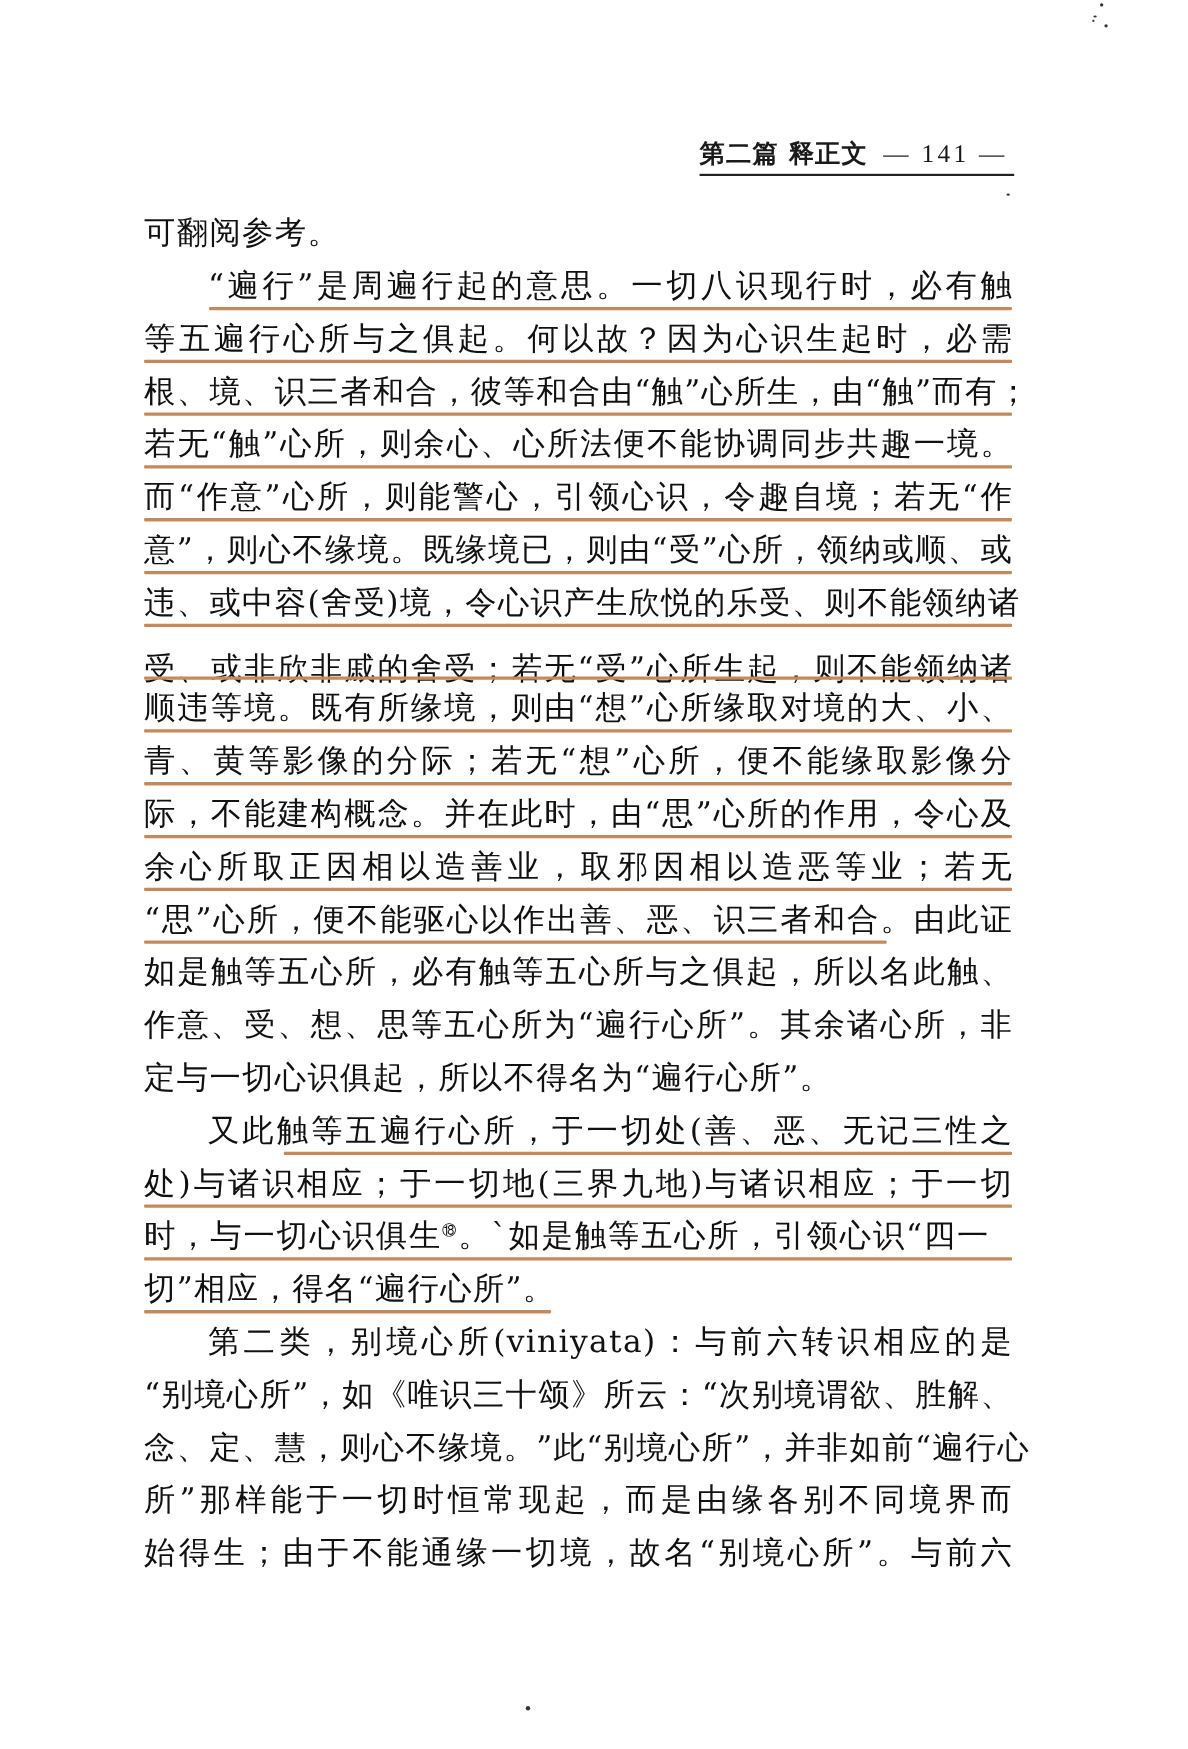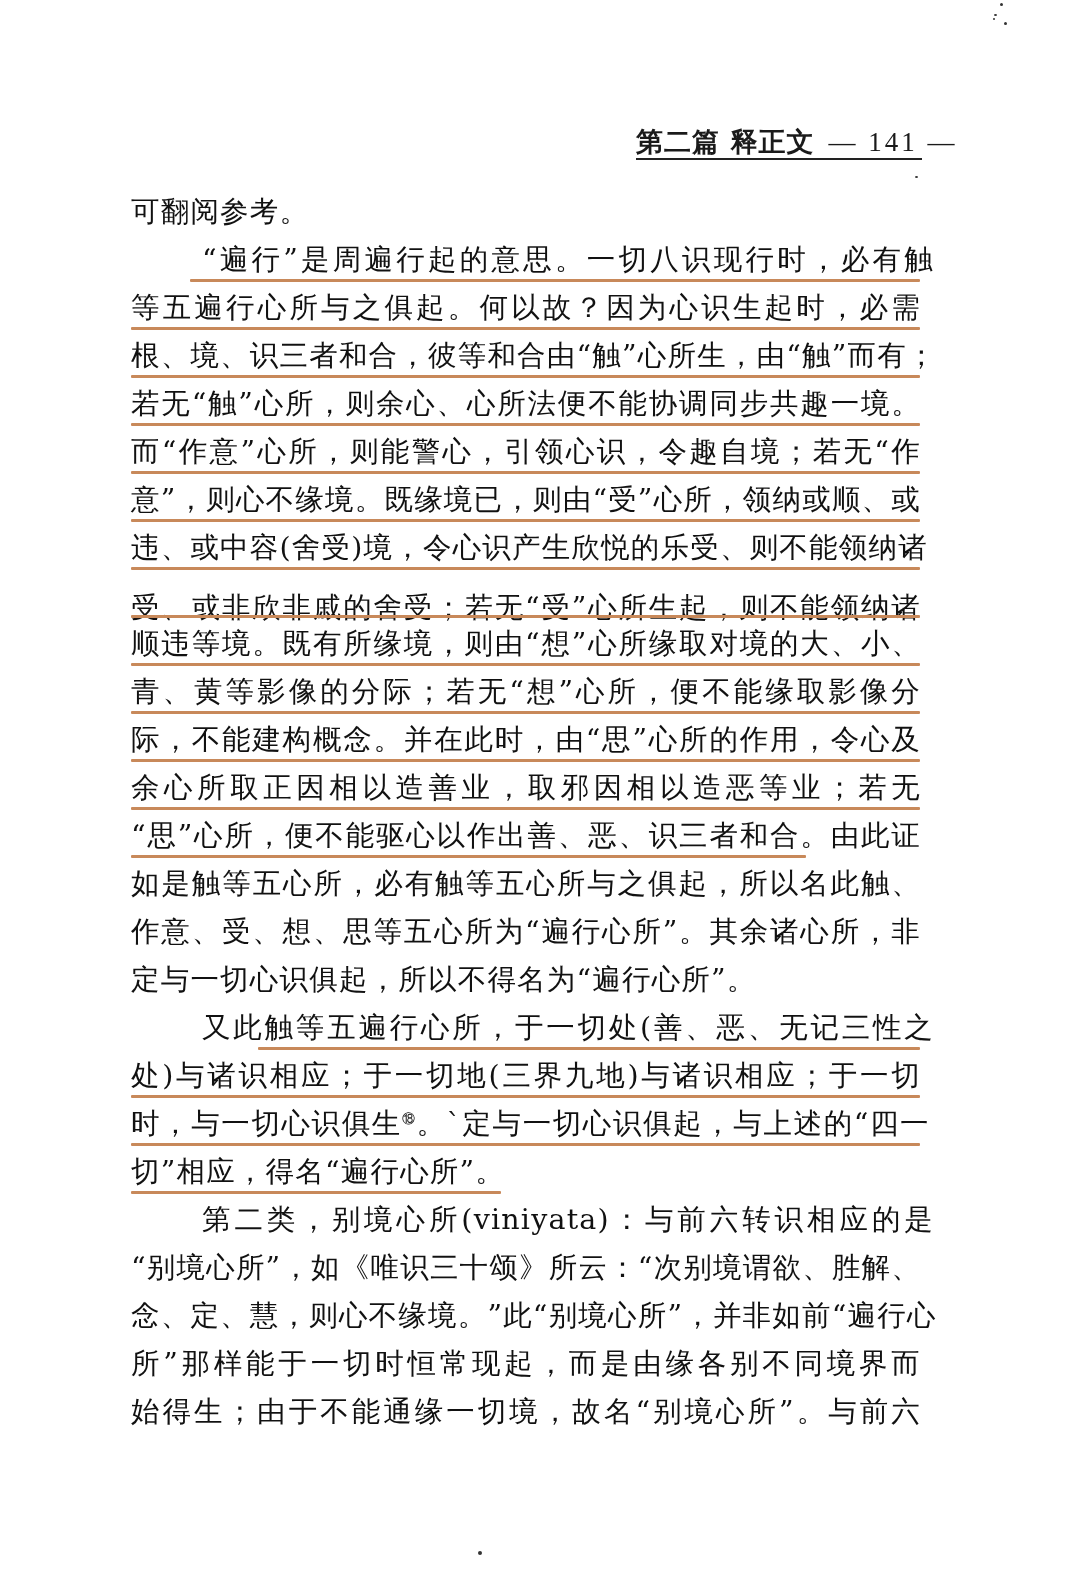--- a/index.html
+++ b/index.html
@@ -1,22 +1,22 @@
 <!DOCTYPE html>
 <html><head>
 <meta charset="utf-8">
 <style>
   html, body { margin: 0; padding: 0; background: #ffffff; }
   body { width: 1080px; height: 1590px; position: relative; overflow: hidden; font-family: "DejaVu Serif", "Liberation Serif", serif; color: #111; }
-  .header { position: absolute; left: 636px; top: 124px; width: 284px; height: 32px; font-family: "DejaVu Sans", "Liberation Sans", sans-serif; font-size: 27px; font-weight: bold; letter-spacing: 1px; white-space: nowrap; color: #1a1a1a; }
+  .header { position: absolute; left: 636px; top: 124px; width: 284px; height: 32px; font-family: "DejaVu Sans", "Liberation Sans", sans-serif; font-size: 23px; font-weight: bold; letter-spacing: 1px; white-space: nowrap; color: #1a1a1a; }
   .header .pg { font-family: "Liberation Serif", serif; font-weight: normal; margin-left: 14px; letter-spacing: 3px; }
   .header-rule { position: absolute; left: 636px; top: 158px; width: 286px; height: 2px; background: #222; }
   .line { position: absolute; left: 131px; width: 790px; height: 40px; font-size: 28.5px; line-height: 40px; white-space: nowrap; letter-spacing: 1.2px; text-align: justify; text-align-last: justify; }
   .line.short { text-align: left; text-align-last: left; }
-  .line.indent { left: 189px; width: 732px; margin-left: 13px; }
+  .line.indent { left: 189px; width: 732px; }
   .ul { position: absolute; height: 3px; background: #c8895a; border-radius: 1px; }
   .speck { position: absolute; background: #333; border-radius: 50%; }
   .fn { font-size: 13px; vertical-align: super; line-height: 0; }
 </style>
 </head>
 <body>
 
 <div class="header">
   <span>第二篇 释正文</span><span class="pg">— 141 —</span>
 </div>
@@ -35,21 +35,21 @@
   <div class="line" style="top:624px">顺违等境。既有所缘境，则由“想”心所缘取对境的大、小、</div>
   <div class="line" style="top:672px">青、黄等影像的分际；若无“想”心所，便不能缘取影像分</div>
   <div class="line" style="top:720px">际，不能建构概念。并在此时，由“思”心所的作用，令心及</div>
   <div class="line" style="top:768px">余心所取正因相以造善业，取邪因相以造恶等业；若无</div>
   <div class="line" style="top:816px">“思”心所，便不能驱心以作出善、恶、识三者和合。由此证</div>
   <div class="line" style="top:864px">如是触等五心所，必有触等五心所与之俱起，所以名此触、</div>
   <div class="line" style="top:912px">作意、受、想、思等五心所为“遍行心所”。其余诸心所，非</div>
   <div class="line short" style="top:960px">定与一切心识俱起，所以不得名为“遍行心所”。</div>
   <div class="line indent" style="top:1008px">又此触等五遍行心所，于一切处(善、恶、无记三性之</div>
   <div class="line" style="top:1056px">处)与诸识相应；于一切地(三界九地)与诸识相应；于一切</div>
-  <div class="line short" style="top:1104px; letter-spacing:1.6px"><span>时，与一切心识俱生</span><span class="fn">⑱</span><span>。`定与一切心识俱起，与上述的“四一</span></div>
+  <div class="line short" style="top:1104px; letter-spacing:1.6px"><span>时，与一切心识俱生</span><span class="fn">⑱</span><span>。`如是触等五心所，引领心识“四一</span></div>
   <div class="line short" style="top:1152px">切”相应，得名“遍行心所”。</div>
   <div class="line indent" style="top:1200px">第二类，别境心所(viniyata)：与前六转识相应的是</div>
   <div class="line" style="top:1248px">“别境心所”，如《唯识三十颂》所云：“次别境谓欲、胜解、</div>
   <div class="line" style="top:1296px">念、定、慧，则心不缘境。”此“别境心所”，并非如前“遍行心</div>
   <div class="line" style="top:1344px">所”那样能于一切时恒常现起，而是由缘各别不同境界而</div>
   <div class="line" style="top:1392px">始得生；由于不能通缘一切境，故名“别境心所”。与前六</div>
 </div>
 
 <div>
   <div class="ul" style="left:190px; top:279px; width:730px"></div>

